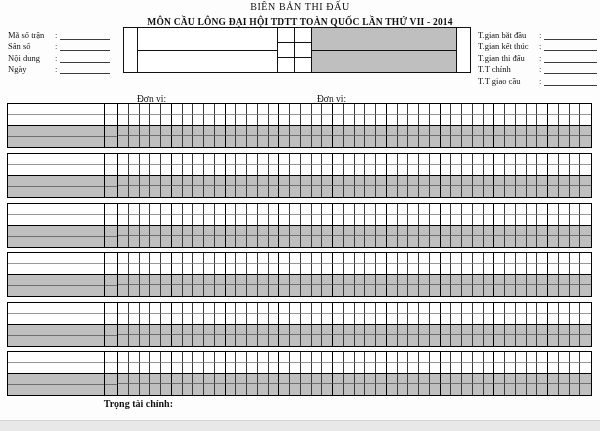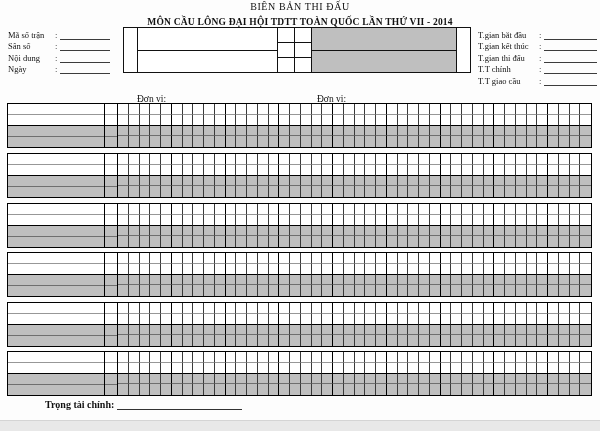--- a/index.html
+++ b/index.html
@@ -49,21 +49,21 @@
   .nb>div,.sc>div{flex:1;}
   .grid{flex:1;display:grid;grid-template-columns:repeat(44,1fr);grid-template-rows:repeat(4,1fr);}
   .r0{border-bottom:1px solid #979797;}
   .r1{border-bottom:1.6px solid #000;}
   .r2{background:var(--gray,#bfbfbf);border-bottom:1px solid #6f6f6f;}
   .r3{background:var(--gray,#bfbfbf);}
   .cell{border-right:1px solid #3a3a3a;}
   .cell.gcol{border-right:1.6px solid #000;}
   .cell.lastcol{border-right:none;}
   
-  .official{position:absolute;top:398px;font-size:10px;font-weight:bold;display:flex;align-items:flex-end;}
+  .official{position:absolute;top:398px;font-size:10px;font-weight:bold;display:flex;align-items:flex-end;flex-direction:column;}
   .official-left{left:45px;}
   .official-right{left:325px;}
   .official-line{display:inline-block;border-bottom:1px solid #333;height:11px;margin-left:3px;}
   .official-left  .official-line{width:125px;}
   .official-right .official-line{width:112px;}
   .bottom-band{position:absolute;left:0;top:420px;width:600px;height:11px;
     background:#e8e8e8;border-top:1px solid #d4d4d4;}
 </style>
 </head>
 <body>

